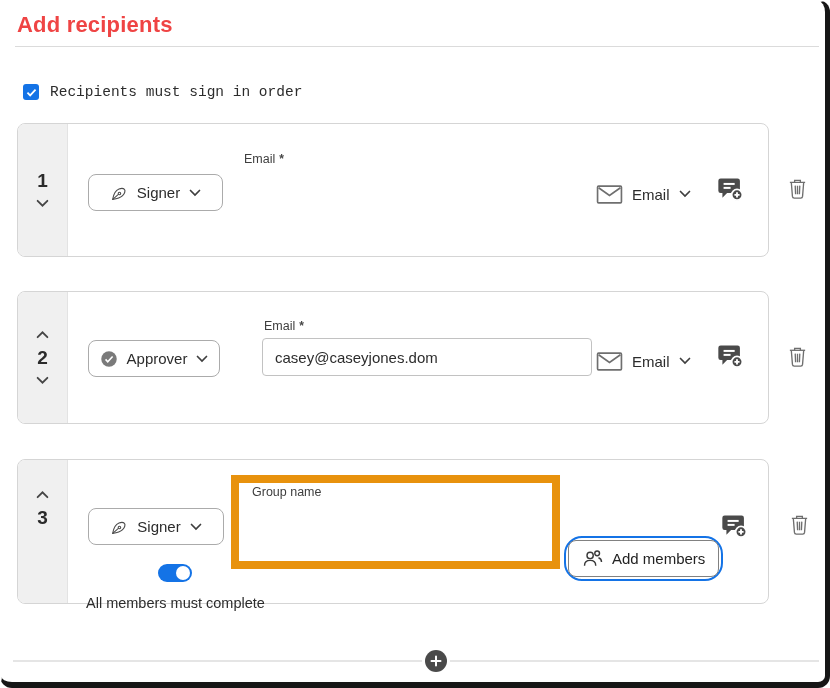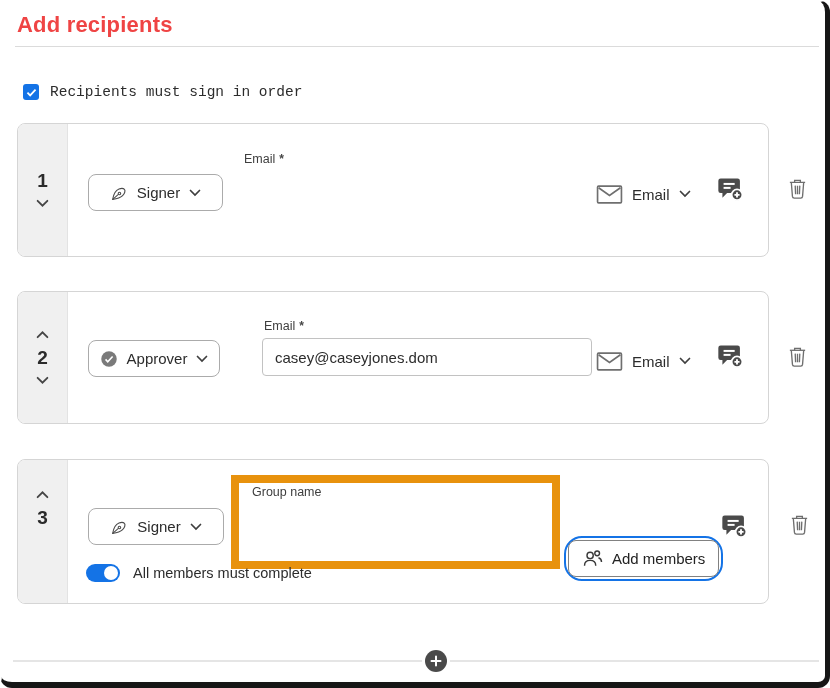--- a/index.html
+++ b/index.html
@@ -38,21 +38,21 @@
   .trash { position:absolute; background:none; border:none; cursor:pointer; line-height:0; padding:0; }
 
   
   .hl { position:absolute; left:213px; top:15px; width:329px; height:94px; border:8px solid #E8920D; background:#fff; }
   .hl .fieldlabel { left:13px; top:2px; }
   .hl .txt { left:10px; top:24px; width:300px; height:33px; border-color:#b9b9b9; }
 
   .addmem-ring { position:absolute; left:546px; top:42px; border:2px solid #1473E6; border-radius:18px; padding:2px; background:#fff;margin-top:34px; }
   .addmem-btn { height:37px; min-width:134px; background:#fff; border:1px solid #818181; border-radius:8px; display:inline-flex; align-items:center; justify-content:center; gap:9px; font-size:15px; color:#232323; padding:0 13px; cursor:pointer; font-family:inherit; }
 
-  .toggle-row { position:absolute; left:68px; top:104px; display:flex; align-items:center; gap:13px; }
+  .toggle-row { position:absolute; left:68px; top:104px; display:flex; align-items:center; gap:13px;flex-direction:column; }
   .toggle { position:relative; width:34px; height:18px; background:#1473E6; border-radius:9px; cursor:pointer; flex:none; }
   .toggle .knob { position:absolute; right:2px; top:2px; width:14px; height:14px; background:#fff; border-radius:50%; }
   .toggle-label { font-size:14.5px; color:#2c2c2c; }
 
   .footer-line { position:absolute; left:12px; top:659px; width:806px; height:2px; background:#e5e5e5; }
   .addbtn { position:absolute; left:424px; top:649px; width:22px; height:22px; border-radius:50%; background:#4a4a4a; border:none; box-shadow:0 0 0 3px #fff; display:flex; align-items:center; justify-content:center; cursor:pointer; }
 </style>
 </head>
 <body>
 

